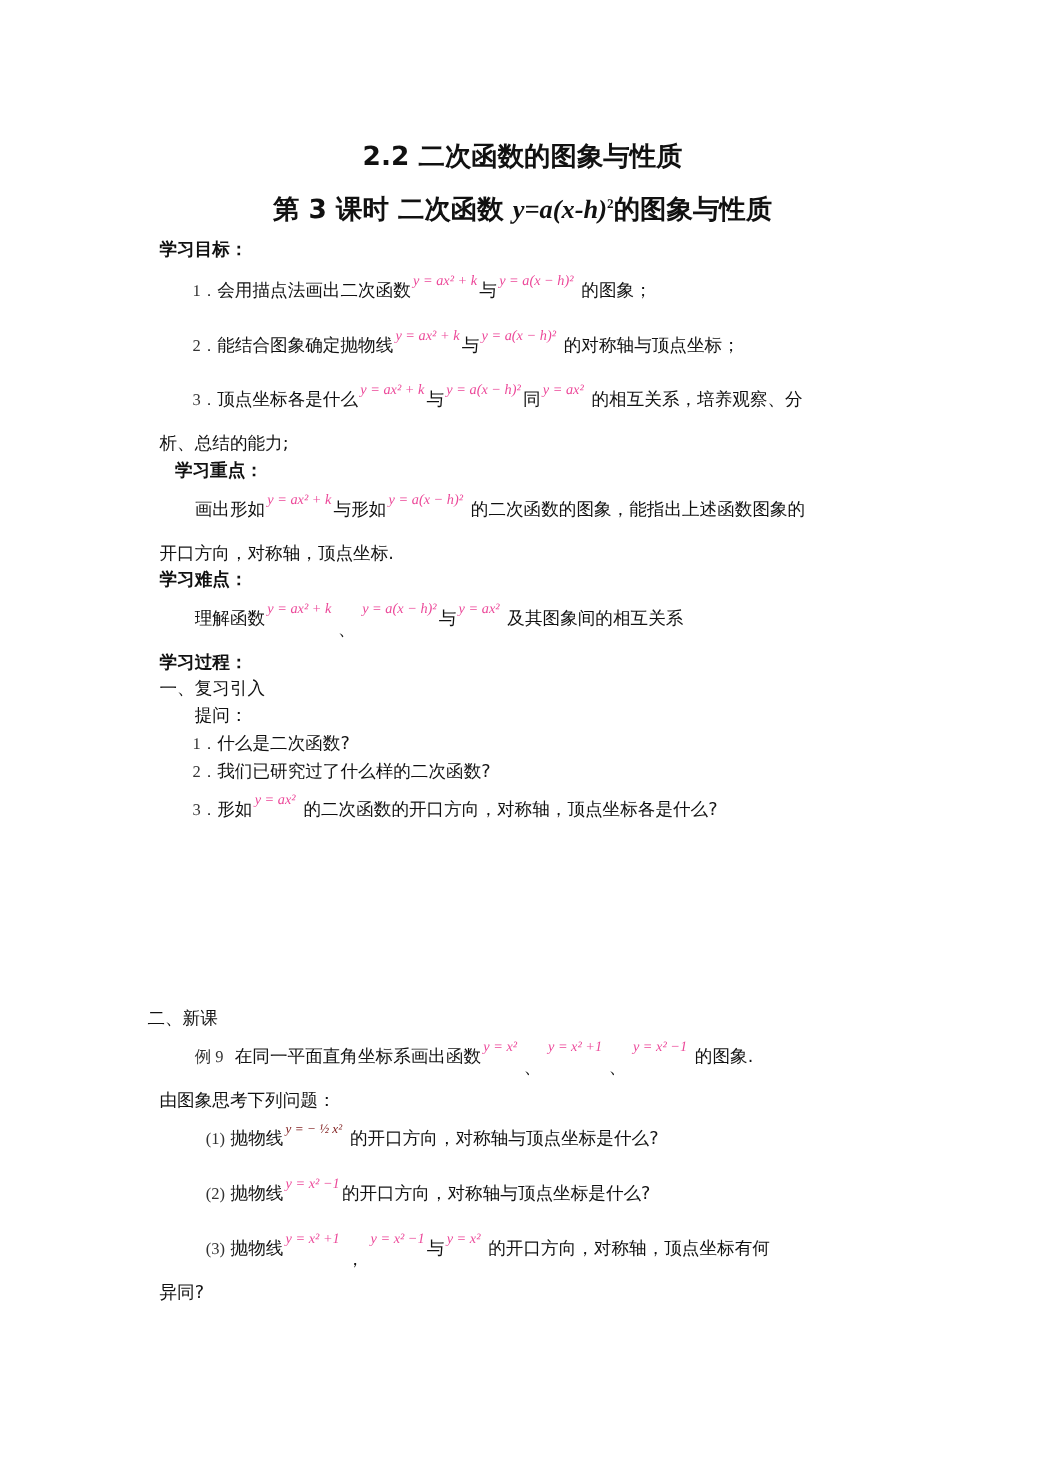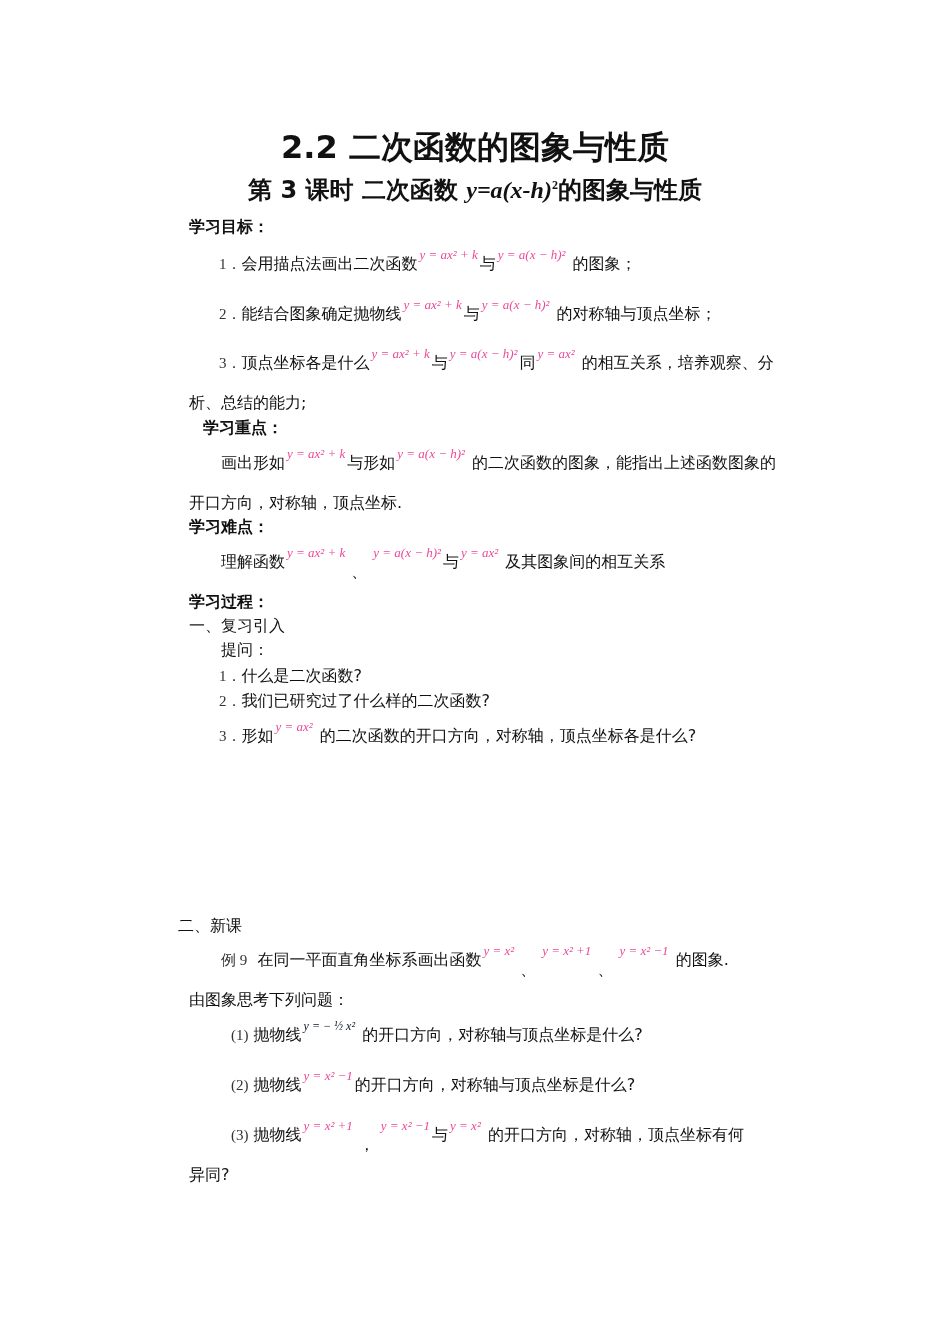--- a/index.html
+++ b/index.html
@@ -1,21 +1,21 @@
 <!DOCTYPE html>
 <html><head>
 <meta charset="utf-8">
 <style>
   html, body { margin:0; padding:0; background:#ffffff; }
   body { width:950px; height:1344px; position:relative; overflow:hidden;
          font-family:"DejaVu Sans", sans-serif; color:#111; }
   .abs { position:absolute; white-space:nowrap; }
-  .t16 { font-size:16px; line-height:20px;margin-left:44px; }
+  .t16 { font-size:16px; line-height:20px; }
   .bold { font-weight:bold; }
-  .title1 { font-size:32px; font-weight:bold; left:0; width:950px; text-align:center; }
+  .title1 { font-size:24px; font-weight:bold; left:0; width:950px; text-align:center; }
   .title2 { font-size:24px; font-weight:bold; left:0; width:950px; text-align:center; }
   .serif { font-family:"Liberation Serif", "DejaVu Serif", serif; }
   .math { font-family:"Liberation Serif", "DejaVu Serif", serif; font-style:italic;
           color:#ec4899; font-size:13px; position:relative; top:-10px; margin:0 2px; }
   .num { font-family:"Liberation Serif", "DejaVu Serif", serif; font-size:15px; color:#333; }
   .sep { display:inline-block; position:relative; top:10px; margin:0 4px; }
 </style>
 </head>
 <body>
 
@@ -63,21 +63,21 @@
   <span class="num">3．</span><span>形如</span><span class="math">y = ax²</span> <span>的二次函数的开口方向，对称轴，顶点坐标各是什么?</span>
 </div>
 
 <div class="abs t16" style="left:134px; top:916px;">二、新课</div>
 <div class="abs t16" style="left:177px; top:950px;">
   <span class="num">例 9</span>&nbsp;&nbsp;<span>在同一平面直角坐标系画出函数</span><span class="math">y = x²</span><span class="sep">、</span><span class="math">y = x² +1</span><span class="sep">、</span><span class="math">y = x² −1</span> <span>的图象.</span>
 </div>
 <div class="abs t16" style="left:145px; top:990px;">由图象思考下列问题：</div>
 
 <div class="abs t16" style="left:187px; top:1025px;">
-  <span class="num">(1)</span> <span>抛物线</span><span class="math" style="font-size:12px;color:#0f172a;">y = − ½ x²</span> <span>的开口方向，对称轴与顶点坐标是什么?</span>
+  <span class="num">(1)</span> <span>抛物线</span><span class="math" style="font-size:12px;color:#7f1d1d;">y = − ½ x²</span> <span>的开口方向，对称轴与顶点坐标是什么?</span>
 </div>
 <div class="abs t16" style="left:187px; top:1075px;">
   <span class="num">(2)</span> <span>抛物线</span><span class="math">y = x² −1</span><span>的开口方向，对称轴与顶点坐标是什么?</span>
 </div>
 <div class="abs t16" style="left:187px; top:1125px;">
   <span class="num">(3)</span> <span>抛物线</span><span class="math">y = x² +1</span><span class="sep">，</span><span class="math">y = x² −1</span><span>与</span><span class="math">y = x²</span> <span>的开口方向，对称轴，顶点坐标有何</span>
 </div>
 <div class="abs t16" style="left:145px; top:1165px;">异同?</div>
 
 </body></html>

